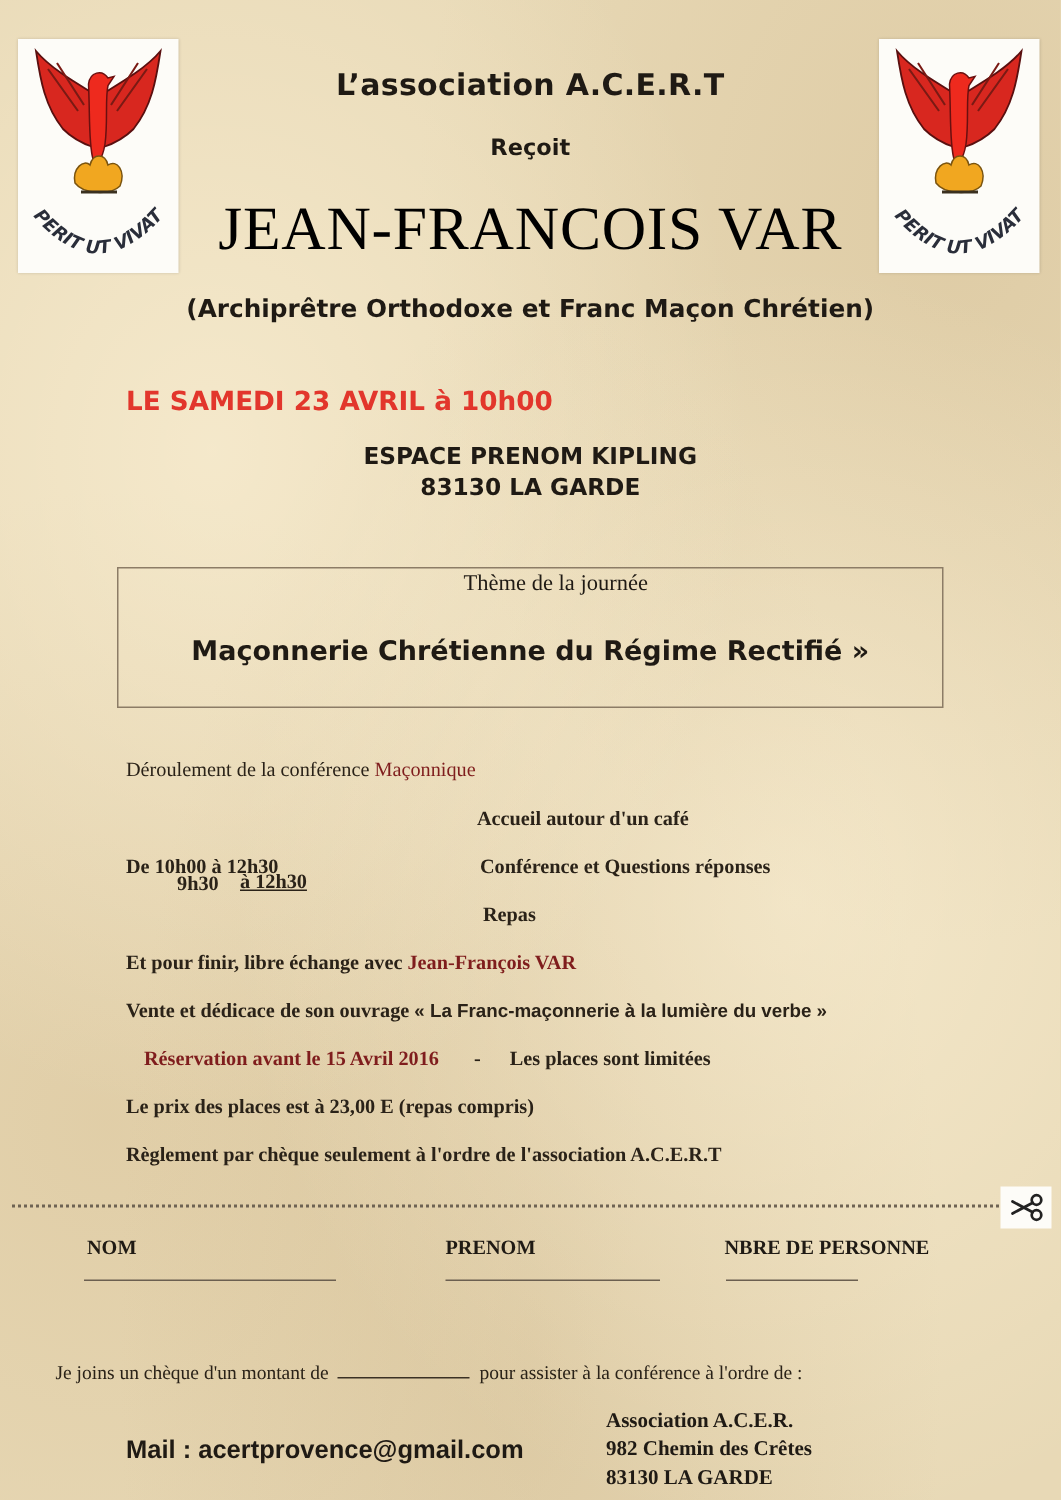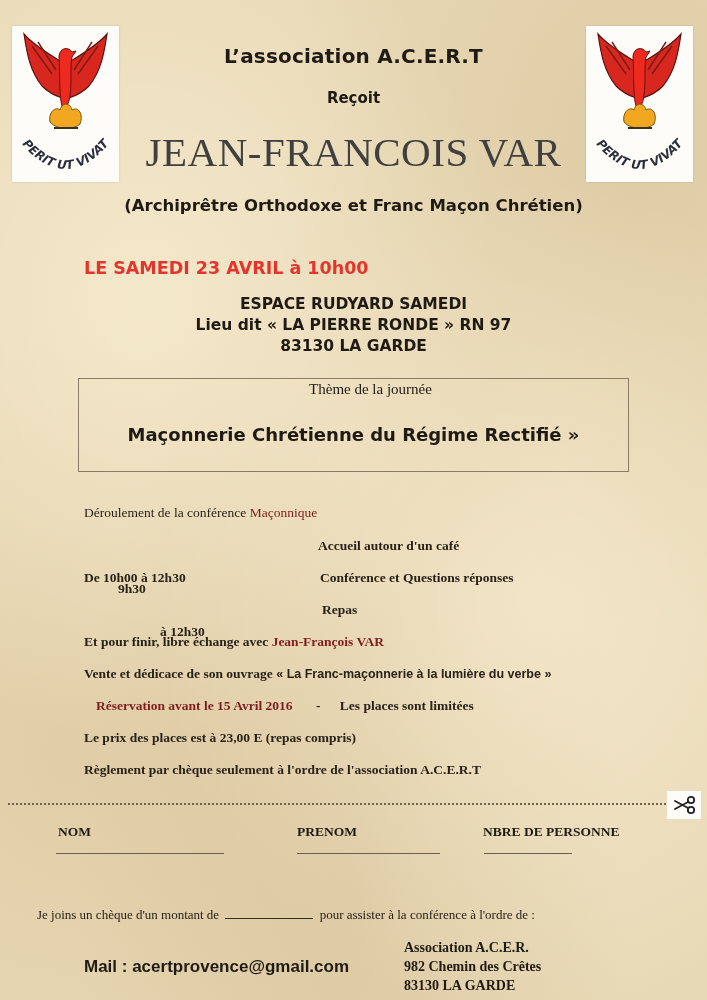--- a/index.html
+++ b/index.html
@@ -19,21 +19,21 @@
   .center { text-align:center; left:0; width:707px; }
   .logo {
     position:absolute; top:26px; width:107px; height:156px;
     background:#fdfcf8; box-shadow:0 0 2px rgba(0,0,0,0.15);
   }
   .logo svg { width:100%; height:100%; display:block; }
   .assoc { top:44px; font-size:20px; font-weight:bold; letter-spacing:0.2px; }
   .recoit { top:89px; font-size:15px; font-weight:bold; }
   .speaker {
     top:128px; font-family:"Liberation Serif", serif; font-size:41px;
-    color:#404040; letter-spacing:0.5px;text-align:center;
+    color:#000000; letter-spacing:0.5px;text-align:center;
   }
   .subtitle { top:196px; font-size:16.5px; font-weight:bold; }
   .date { top:258px; left:84px; font-size:17.5px; font-weight:bold; color:#e2362c; }
   .venue { top:294px; font-size:15.5px; font-weight:bold; line-height:21px; }
   .theme-box {
     position:absolute; left:78px; top:378px; width:551px; height:94px;
     border:1.5px solid #8c7c66; box-sizing:border-box;
   }
   .theme-label { top:381px; font-family:"Liberation Serif", serif; font-size:15px;padding-left:17px; }
   .theme-title { top:422px; font-size:18px; font-weight:bold; line-height:26px; }
@@ -92,43 +92,42 @@
   </svg>
 </div>
 
 <div class="abs center assoc">L’association A.C.E.R.T</div>
 <div class="abs center recoit">Reçoit</div>
 <div class="abs center speaker">JEAN-FRANCOIS VAR</div>
 <div class="abs center subtitle">(Archiprêtre Orthodoxe et Franc Maçon Chrétien)</div>
 
 <div class="abs date">LE SAMEDI 23 AVRIL à 10h00</div>
 <div class="abs center venue">
-  <div>ESPACE RUDYARD SAMEDI</div>
-  <div>Lieu dit « LA PIERRE RONDE »  RN 97</div>
+  <div>ESPACE PRENOM KIPLING</div>
   <div>83130 LA GARDE</div>
 </div>
 
 <div class="theme-box"></div>
 <div class="abs center theme-label">Thème de la journée</div>
 <div class="abs center theme-title">
   <div>Maçonnerie Chrétienne du Régime Rectifié »</div>
 </div>
 
 <div class="abs prog deroul">
   <span>Déroulement de la conférence</span>
   <span class="red">Maçonnique</span>
 </div>
 
 <div class="abs prog" style="top:536px; left:118px;margin-top:45px;">9h30</div>
 <div class="abs prog" style="top:538px; left:318px;">Accueil autour d'un café</div>
 
 <div class="abs prog" style="top:570px; left:84px;">De 10h00 à 12h30</div>
 <div class="abs prog" style="top:570px; left:320px;">Conférence et Questions réponses</div>
 
-<div class="abs prog" style="top:624px; left:160px;">à 12h30</div>
+<div class="abs prog" style="top:580px; left:160px;text-decoration:underline;">à 12h30</div>
 <div class="abs prog" style="top:602px; left:322px;">Repas</div>
 
 <div class="abs prog" style="top:634px; left:84px;">
   <span>Et pour finir, libre échange avec</span>
   <span class="red">Jean-François VAR</span>
 </div>
 
 <div class="abs prog" style="top:666px; left:84px;">
   <span>Vente et dédicace de son ouvrage</span>
   <span style="font-family:'Liberation Sans',sans-serif; font-size:12.5px;">« La Franc-maçonnerie à la lumière du verbe »</span>

